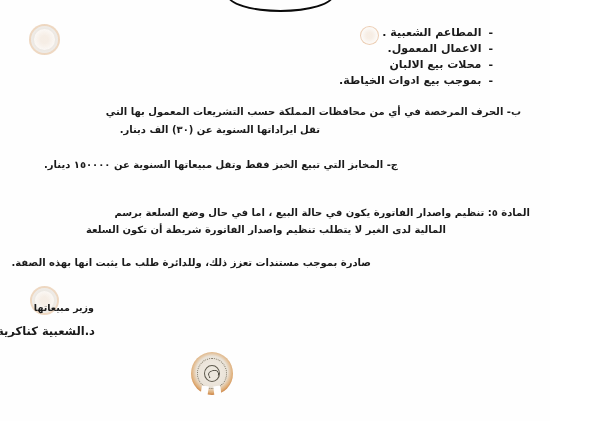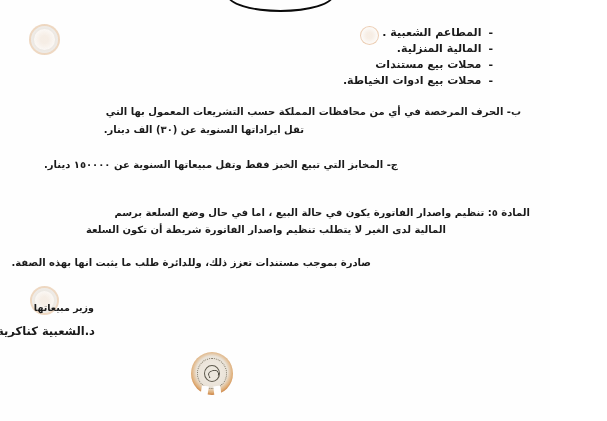--- a/index.html
+++ b/index.html
@@ -45,21 +45,21 @@
     font-size:11px;line-height:16px;
   }
   .bullet-row{white-space:nowrap;}
   .bullet-marker{display:inline-block;margin-inline-end:7px;}
   
   .line{
     position:absolute;white-space:nowrap;direction:rtl;
     font-size:10px;line-height:14px;
   }
   .l-b1{top:105px;right:29px;}
-  .l-b2{top:123px;right:246px;}
+  .l-b2{top:123px;right:230px;}
   .l-j {top:158px;right:152px;}
   .l-51{top:206px;right:20px;}
   .l-52{top:223px;right:104px;}
   .l-53{top:256px;right:179px;}
   
   .sig-title{
     position:absolute;top:302px;right:456px;
     direction:rtl;white-space:nowrap;
     font-size:9.5px;letter-spacing:-0.3px;
   }
@@ -103,27 +103,27 @@
 
   <div class="wm wm1"></div>
   <div class="wm wm2"></div>
   <div class="wm wm3"></div>
 
   <div class="bullets">
     <div class="bullet-row">
       <span class="bullet-marker">-</span><span>المطاعم الشعبية .</span>
     </div>
     <div class="bullet-row">
-      <span class="bullet-marker">-</span><span>المالية المنزلية.</span>
+      <span class="bullet-marker">-</span><span>الاعمال المعمول.</span>
     </div>
     <div class="bullet-row">
-      <span class="bullet-marker">-</span><span>محلات بيع مستندات</span>
+      <span class="bullet-marker">-</span><span>محلات بيع الالبان</span>
     </div>
     <div class="bullet-row">
-      <span class="bullet-marker">-</span><span>محلات بيع ادوات الخياطة.</span>
+      <span class="bullet-marker">-</span><span>بموجب بيع ادوات الخياطة.</span>
     </div>
   </div>
 
   <div class="line l-b1">ب- الحرف المرخصة في أي من محافظات المملكة حسب التشريعات المعمول بها التي</div>
   <div class="line l-b2">تقل ايراداتها السنوية عن (٣٠) الف دينار.</div>
 
   <div class="line l-j">ج- المخابز التي تبيع الخبز فقط وتقل مبيعاتها السنوية عن ١٥٠٠٠٠ دينار.</div>
 
   <div class="line l-51">المادة ٥:  تنظيم واصدار الفاتورة يكون في حالة البيع ، اما في حال وضع السلعة برسم</div>
   <div class="line l-52">المالية لدى الغير لا يتطلب تنظيم واصدار الفاتورة شريطة أن تكون السلعة</div>

